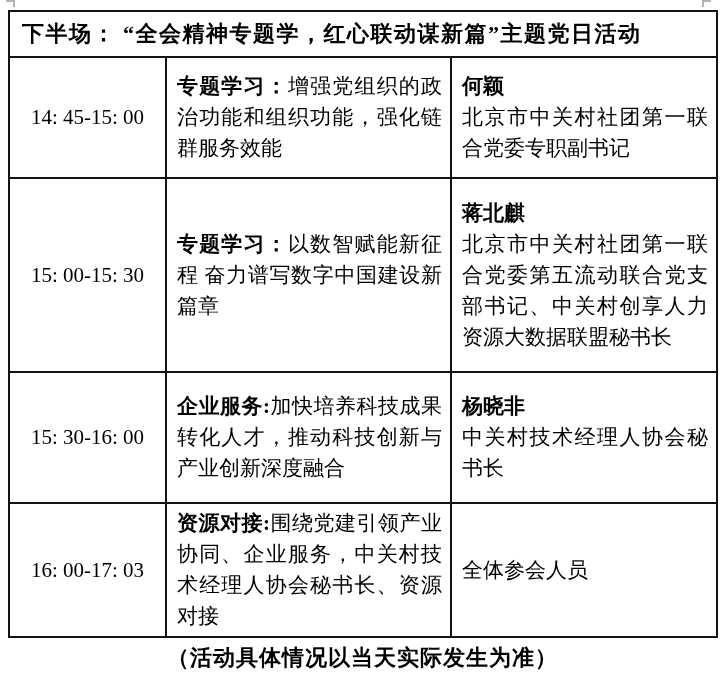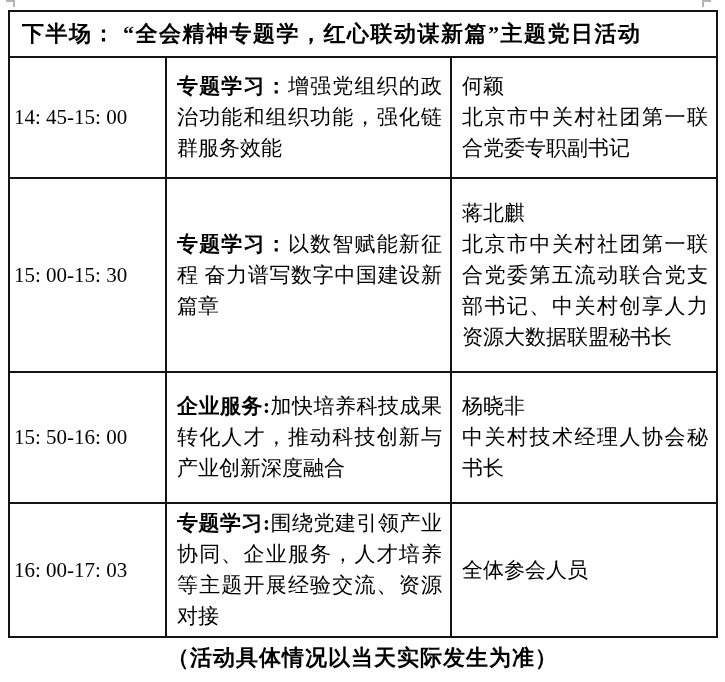--- a/index.html
+++ b/index.html
@@ -41,32 +41,32 @@
     letter-spacing: 1.5px;
     padding-left: 12px;
     line-height: 24px;
   }
   tr.r0 { height: 121px; }
   tr.r1 { height: 194px; }
   tr.r2 { height: 131px; }
   tr.r3 { height: 128px; }
 
   td.time-cell {
-    text-align: left;
+    text-align: center;
     padding-left: 4px; padding-right: 4px;
     font-size: 21px;
     white-space: nowrap;
   }
   td.topic-cell, td.speaker-cell {
     text-align: justify;
     text-justify: inter-character;
     margin-left: 42px;
   }
   .bold { font-weight: 700; }
-  .speaker-name { font-weight: 400; }
+  .speaker-name { font-weight: 700; }
   .speaker-name:empty { display: none; }
 
   .footer-note {
     position: absolute;
     left: 0; top: 643px; width: 725px;
     text-align: center;
     font-size: 22px;
     font-weight: 700;
     letter-spacing: 1px;
   }
@@ -102,31 +102,31 @@
       <tr class="r1">
         <td class="time-cell">15: 00-15: 30</td>
         <td class="topic-cell"><span class="bold">专题学习：</span><span>以数智赋能新征程 奋力谱写数字中国建设新篇章</span></td>
         <td class="speaker-cell">
           <div class="speaker-name">蒋北麒</div>
           <div class="speaker-title">北京市中关村社团第一联合党委第五流动联合党支部书记、中关村创享人力资源大数据联盟秘书长</div>
         </td>
       </tr>
 
       <tr class="r2">
-        <td class="time-cell">15: 50-16: 00</td>
+        <td class="time-cell">15: 30-16: 00</td>
         <td class="topic-cell"><span class="bold">企业服务:</span><span>加快培养科技成果转化人才，推动科技创新与产业创新深度融合</span></td>
         <td class="speaker-cell">
           <div class="speaker-name">杨晓非</div>
           <div class="speaker-title">中关村技术经理人协会秘书长</div>
         </td>
       </tr>
 
       <tr class="r3">
         <td class="time-cell">16: 00-17: 03</td>
-        <td class="topic-cell"><span class="bold">专题学习:</span><span>围绕党建引领产业协同、企业服务，人才培养等主题开展经验交流、资源对接</span></td>
+        <td class="topic-cell"><span class="bold">资源对接:</span><span>围绕党建引领产业协同、企业服务，中关村技术经理人协会秘书长、资源对接</span></td>
         <td class="speaker-cell">
 
           <div class="speaker-title">全体参会人员</div>
         </td>
       </tr>
     </tbody>
   </table>
 
   <div class="footer-note">（活动具体情况以当天实际发生为准）</div>
 

